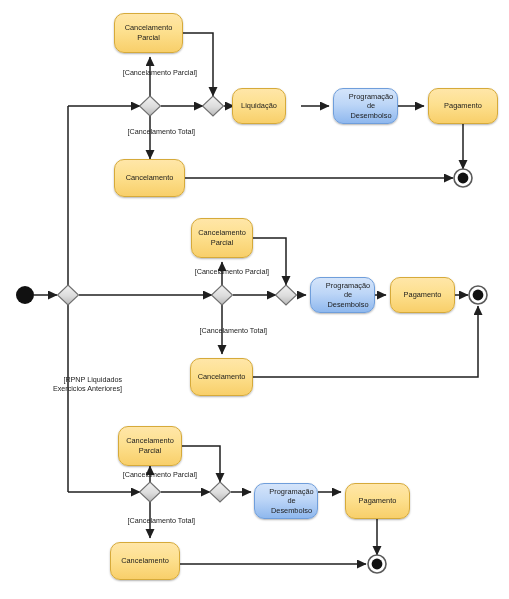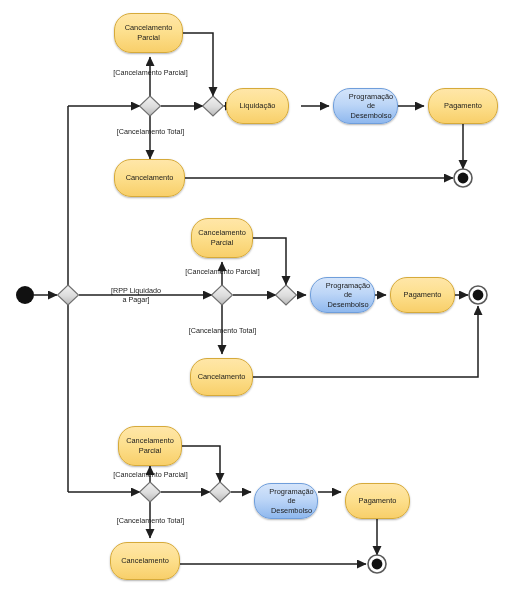--- a/index.html
+++ b/index.html
@@ -1,26 +1,26 @@
 <!DOCTYPE html>
 <html><head>
 <meta charset="utf-8">
 <style>
   html,body{margin:0;padding:0;background:#ffffff;}
   body{width:509px;height:599px;font-family:"Liberation Sans",sans-serif;position:relative;overflow:hidden;}
   #canvas{position:absolute;left:0;top:0;width:509px;height:599px;}
   .layer-svg{position:absolute;left:0;top:0;width:509px;height:599px;}
-  .node{position:absolute;border-radius:17px;border:1px solid #c9a227;
+  .node{position:absolute;border-radius:10px;border:1px solid #c9a227;
         display:flex;align-items:center;justify-content:center;text-align:center;
         font-size:7.4px;line-height:9.6px;color:#1b1b1b;box-sizing:border-box;
         box-shadow:0 1px 2px rgba(0,0,0,.30);}
   .node.action{background:linear-gradient(180deg,#ffe6a8 0%,#fde08f 45%,#f8cf6a 100%);border-color:#d6aa3a;}
   .node.sched{background:linear-gradient(180deg,#d4e4fa 0%,#bdd6f7 45%,#8fb8ee 100%);border-color:#6f9edb;padding-left:11px;}
   .node span{display:block;padding:0 3px;}
-  .guard{position:absolute;font-size:7.2px;line-height:9.4px;color:#1b1b1b;text-align:center;white-space:pre;}
+  .guard{position:absolute;font-size:7.2px;line-height:9.4px;color:#1b1b1b;text-align:right;white-space:pre;}
 </style>
 </head>
 <body>
 
 <div id="canvas">
 
   <svg class="layer-svg" viewBox="0 0 509 599" xmlns="http://www.w3.org/2000/svg">
     <defs>
       <marker id="ah" markerWidth="7" markerHeight="7" refX="6" refY="3" orient="auto" markerUnits="strokeWidth">
         <path d="M0,0 L6.4,3 L0,6 z" fill="#1f1f1f"></path>
@@ -109,21 +109,21 @@
 
   <div class="node action" style="left:114px;top:13px;width:69px;height:40px;">
     <span>Cancelamento
 Parcial</span>
   </div>
 
   <div class="node action" style="left:114px;top:159px;width:71px;height:38px;">
     <span>Cancelamento</span>
   </div>
 
-  <div class="node action" style="left:226px;top:88px;width:63px;height:36px;">
+  <div class="node action" style="left:232px;top:88px;width:54px;height:36px;">
     <span>Liquidação</span>
   </div>
 
   <div class="node sched" style="left:333px;top:88px;width:65px;height:36px;">
     <span>Programação
 de Desembolso</span>
   </div>
 
   <div class="node action" style="left:428px;top:88px;width:70px;height:36px;">
     <span>Pagamento</span>
@@ -167,16 +167,16 @@
 de Desembolso</span>
   </div>
 
   <div class="node action" style="left:345px;top:483px;width:65px;height:36px;">
     <span>Pagamento</span>
   </div>
 
   <div class="guard" style="left:104px;top:470px;width:93px;">[Cancelamento Parcial]</div>
   <div class="guard" style="left:106px;top:516px;width:89px;">[Cancelamento Total]</div>
 
-  <div class="guard" style="left:97px;top:286px;width:78px;">[RPP Liquidado
-a Pagar]</div>
+  <div class="guard" style="left:18px;top:375px;width:104px;">[RPNP Liquidados
+Exercicios Anteriores]</div>
 
 </div>
 
 </body></html>

